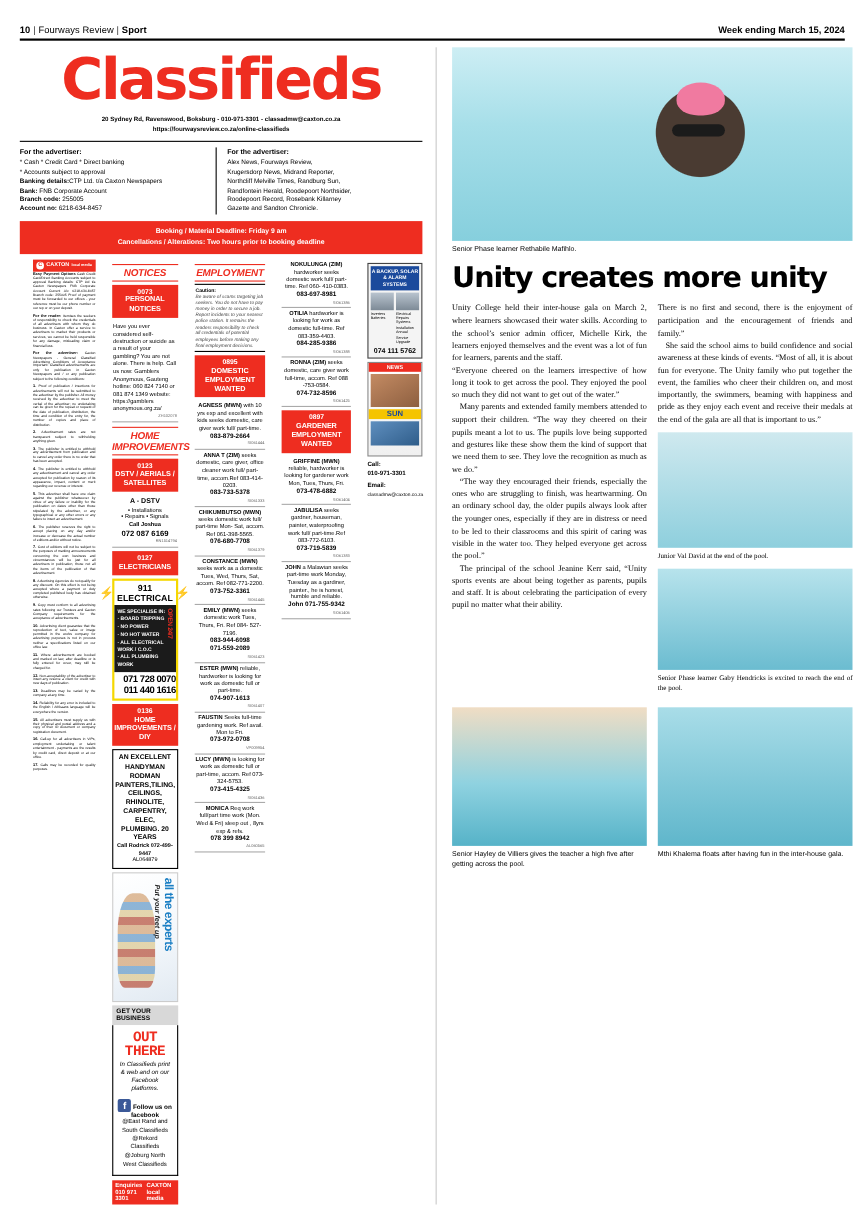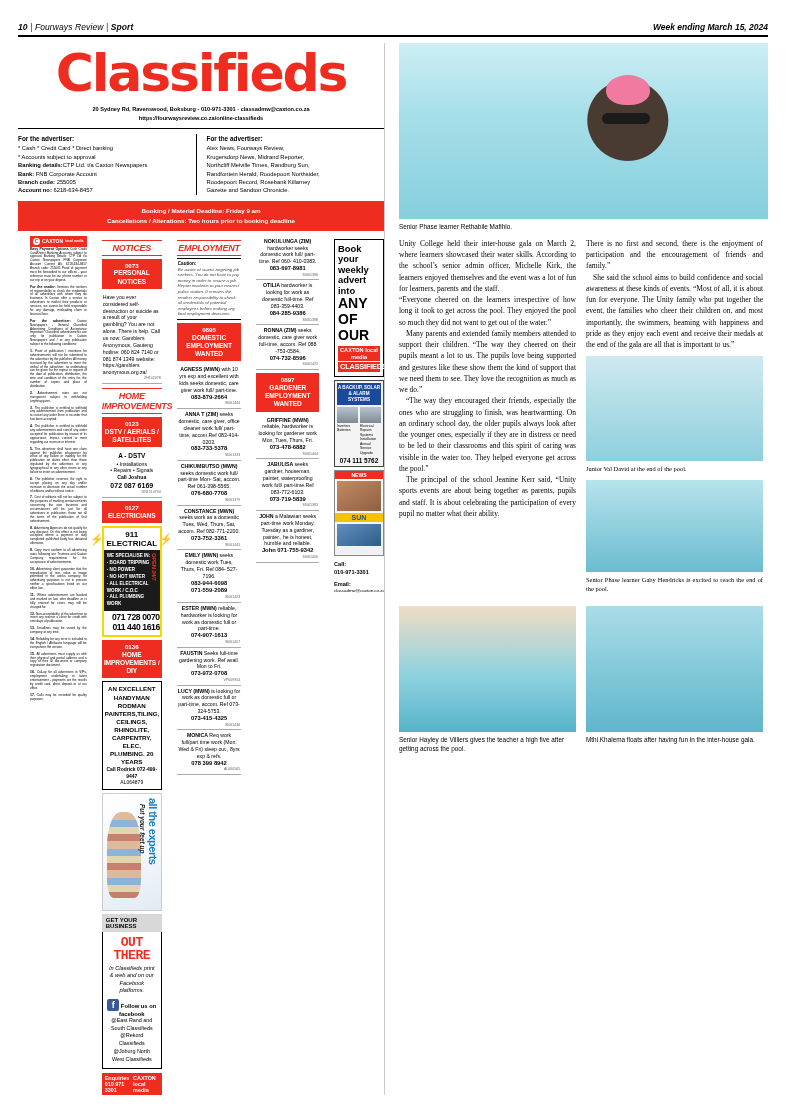--- a/index.html
+++ b/index.html
@@ -8,28 +8,28 @@
     background: #ffffff;
     font-family: "Liberation Sans", sans-serif;
     color: #000;
     position: relative;
     overflow: hidden;
   }
   .page { width: 786px; height: 1113px; position: relative; padding: 0 18px; }
 
   
   .masthead { display:flex; justify-content:space-between; align-items:center;
-    border-bottom: 2px solid #000; padding: 22px 0 3px 0; font-style: italic; }
+    border-bottom: 2px solid #000; padding: 22px 0 3px 0; }
   .mh-left { font-size: 8.5px; font-weight: 700; letter-spacing:.1px; }
   .mh-left .sep { font-weight: 400; color:#333; }
   .mh-left .pub { font-weight: 400; }
   .mh-right { font-size: 8.5px; font-weight: 700; }
 
   
-  .body-split { display: flex; gap: 0; margin-top: 6px; }
+  .body-split { display: flex; gap: 12px; margin-top: 6px; }
   .left-col { width: 366px; }
   .right-col { width: 384px; padding-left: 14px; border-left: 1px solid #c9c9c9; }
 
   
   .cls-title { font-size: 52px; font-weight: 800; color:#ee2d20;
     letter-spacing:-2.2px; line-height: .95; text-align:center; margin-top: 6px;
     font-family: "DejaVu Sans", sans-serif; }
   .cls-addr { text-align:center; font-size:5.6px; font-weight:700; margin-top:7px; line-height:1.5; }
   .cls-rule { border-top:1px solid #000; margin-top:6px; }
 
@@ -383,32 +383,20 @@
             <span class="nm">GARDENER EMPLOYMENT WANTED</span>
           </div>
           <div id="emp-list-2b">
               <div class="ad"><span class="nm">GRIFFINE (MWN) </span><span>reliable, hardworker is looking for gardener work Mon, Tues, Thurs, Fri.</span><span class="ph">073-478-6882</span><span class="ref">SI061404</span></div>
               <div class="ad"><span class="nm">JABULISA </span><span>seeks gardner, houseman, painter, waterproofing work full/ part-time.Ref 083-772-6103.</span><span class="ph">073-719-5839</span><span class="ref">SI061383</span></div>
               <div class="ad"><span class="nm">JOHN </span><span>a Malawian seeks part-time work Monday, Tuesday as a gardiner, painter., he is honest, humble and reliable.</span><span class="ph">John 071-755-9342</span><span class="ref">SI061406</span></div>
             </div>
         </div>
 
         <div class="cls-col c5">
-          <div class="bookad">
-            <div>Book</div>
-            <div>your</div>
-            <div>weekly</div>
-            <div>advert</div>
-            <div>into</div>
-            <div class="huge">ANY</div>
-            <div class="huge">OF</div>
-            <div class="huge">OUR</div>
-            <div class="cx">CAXTON local media</div>
-            <div class="cxsub">CLASSIFIEDS</div>
-          </div>
 
           <div class="secad">
             <div class="hd">A BACKUP, SOLAR &amp; ALARM SYSTEMS</div>
             <div class="rows">
               <div class="r">
                 <div class="sw"></div>
                 <div>Inverters</div>
                 <div>Batteries</div>
               </div>
               <div class="r">
@@ -440,20 +428,21 @@
     </div>
 
     <div class="right-col">
 
       <div class="photo p-main">
         <div class="cap-pink"></div>
         <div class="goggles"></div>
       </div>
       <div class="caption">Senior Phase learner Rethabile Mafihlo.</div>
 
+      <div class="headline">Unity creates more unity</div>
 
       <div class="story">
         <div class="col">
           <p>Unity College held their inter-house gala on March 2, where learners showcased their water skills. According to the school’s senior admin officer, Michelle Kirk, the learners enjoyed themselves and the event was a lot of fun for learners, parents and the staff.</p>
           <p>“Everyone cheered on the learners irrespective of how long it took to get across the pool. They enjoyed the pool so much they did not want to get out of the water.”</p>
           <p class="ind">Many parents and extended family members attended to support their children. “The way they cheered on their pupils meant a lot to us. The pupils love being supported and gestures like these show them the kind of support that we need them to see. They love the recognition as much as we do.”</p>
           <p class="ind">“The way they encouraged their friends, especially the ones who are struggling to finish, was heartwarming. On an ordinary school day, the older pupils always look after the younger ones, especially if they are in distress or need to be led to their classrooms and this spirit of caring was visible in the water too. They helped everyone get across the pool.”</p>
           <p class="ind">The principal of the school Jeanine Kerr said, “Unity sports events are about being together as parents, pupils and staff. It is about celebrating the participation of every pupil no matter what their ability.</p>
         </div>
         <div class="col">

